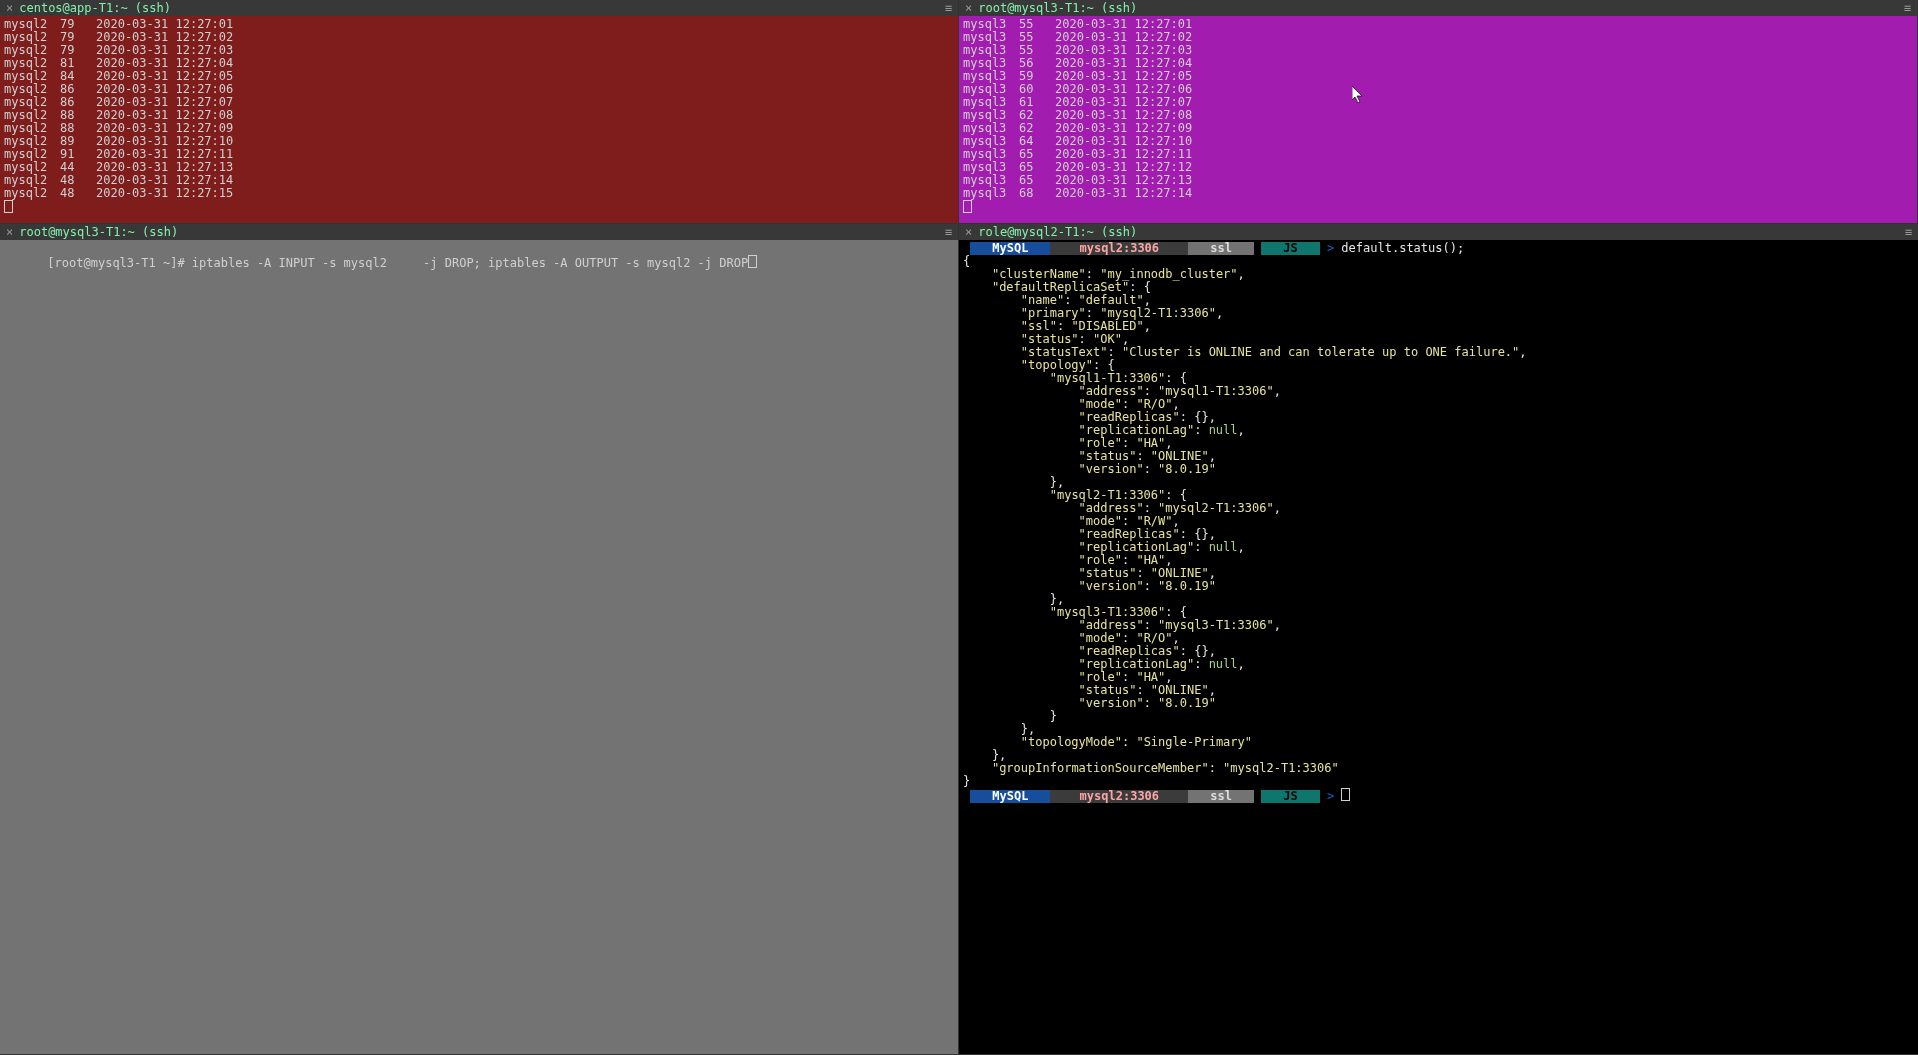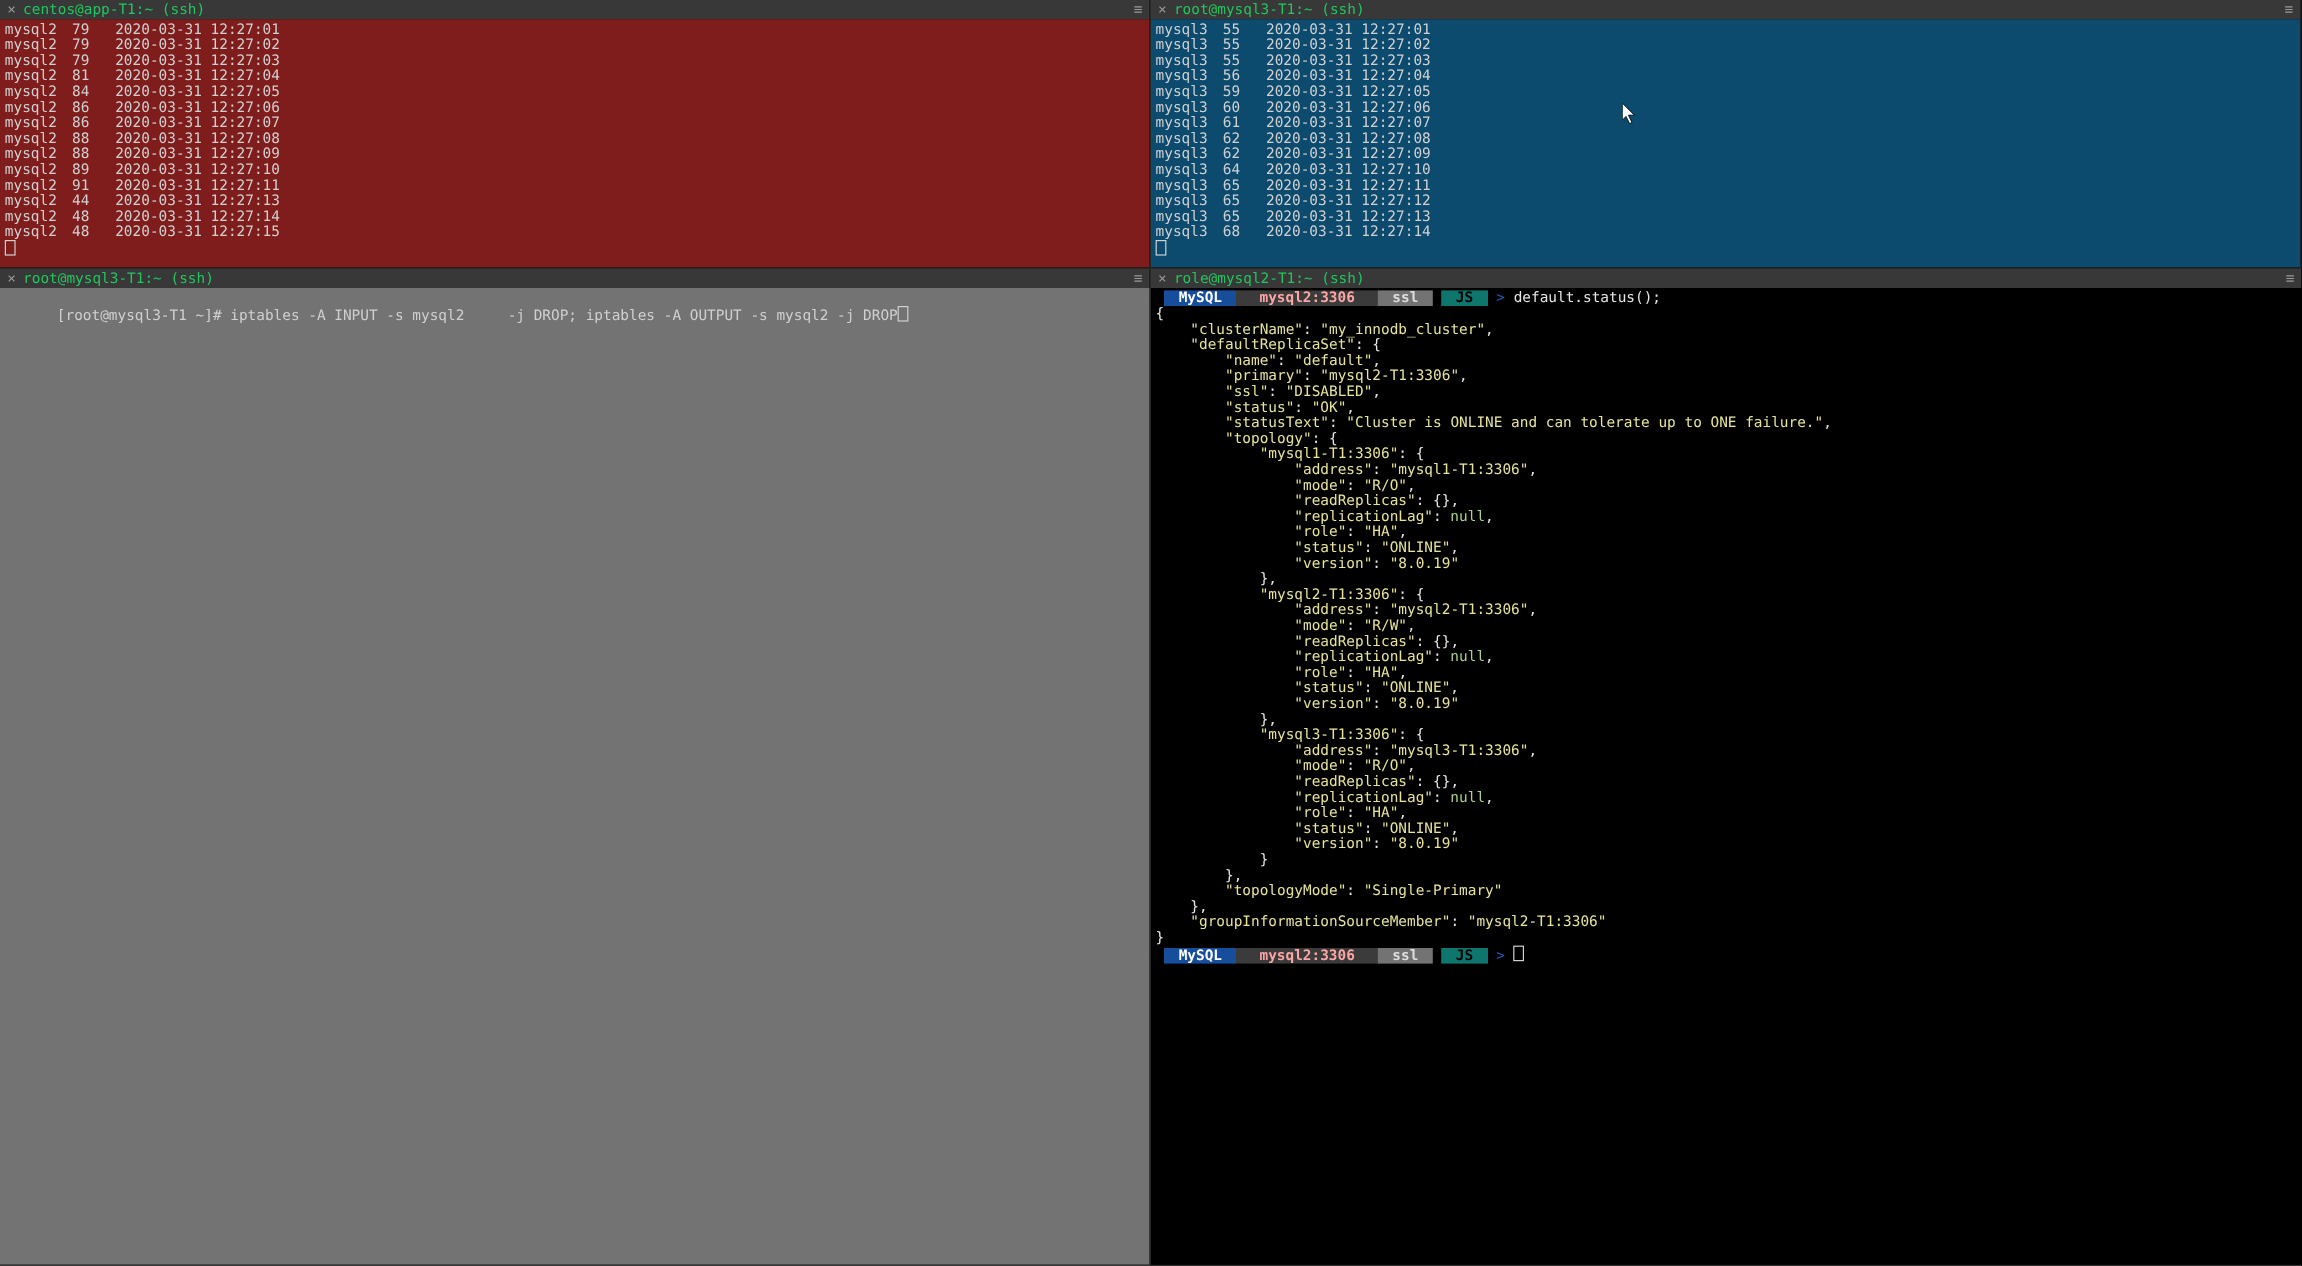--- a/index.html
+++ b/index.html
@@ -1,32 +1,32 @@
 <!DOCTYPE html>
 <html><head>
 <meta charset="utf-8">
 <style>
   html,body{margin:0;padding:0;height:100%;width:100%;background:#000;font-family:Menlo,Consolas,"DejaVu Sans Mono",monospace;font-size:12px;color:#d0d0d0;overflow:hidden}
   .screen{display:grid;grid-template-columns:50% 50%;grid-template-rows:224px 1fr;height:100vh;width:100vw}
   .pane{display:flex;flex-direction:column;border-right:1px solid #333;border-bottom:1px solid #333;overflow:hidden;min-width:0}
   .pane:last-child{border-right:none}
   .tabbar{display:flex;align-items:center;background:#383838;height:16px;position:relative}
   .tabbar .close{color:#999;padding:0 6px;cursor:pointer}
-  .tabbar .title{color:#22c55e;white-space:nowrap}
+  .tabbar .title{color:#86efac;white-space:nowrap}
   .tabbar .menu{position:absolute;right:6px;top:1px;color:#999;font-size:12px;cursor:pointer;letter-spacing:0}
   .term{flex:1;padding:2px 4px 4px 4px;white-space:pre;line-height:13px;overflow:hidden}
   .t-top-left{background:#7f1d1d}
-  .t-top-right{background:#0c4a6e}
+  .t-top-right{background:#a21caf}
   .t-bot-left{background:#737373}
   .t-bot-right{background:#000;color:#e6e6e6}
   .row span.col1{display:inline-block;width:56px}
   .row span.col2{display:inline-block;width:36px}
   .row span.col3{display:inline-block}
   .blockcursor{display:inline-block;width:7px;height:11px;border:1px solid #d0d0d0;vertical-align:-1px}
-  .badge{display:inline-block;padding:0 12px;font-weight:bold}
+  .badge{display:inline-block;padding:0 22px;font-weight:bold}
   .b-mysql{background:#174e9b;color:#fff}
   .b-conn{background:#3b3b3b;color:#fca5a5}
   .b-ssl{background:#737373;color:#ddd}
   .b-js{background:#0f766e;color:#000}
   .b-arrow{color:#1e5fbf}
   .str{color:#e7e39a}
   .num{color:#aad28d}
   .cursorpos{position:absolute}
 </style>
 </head>

